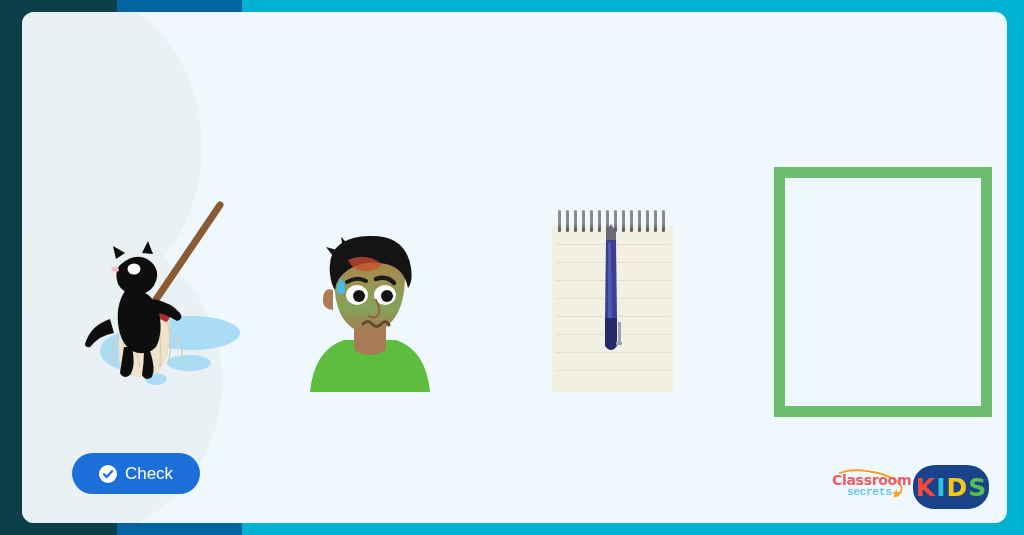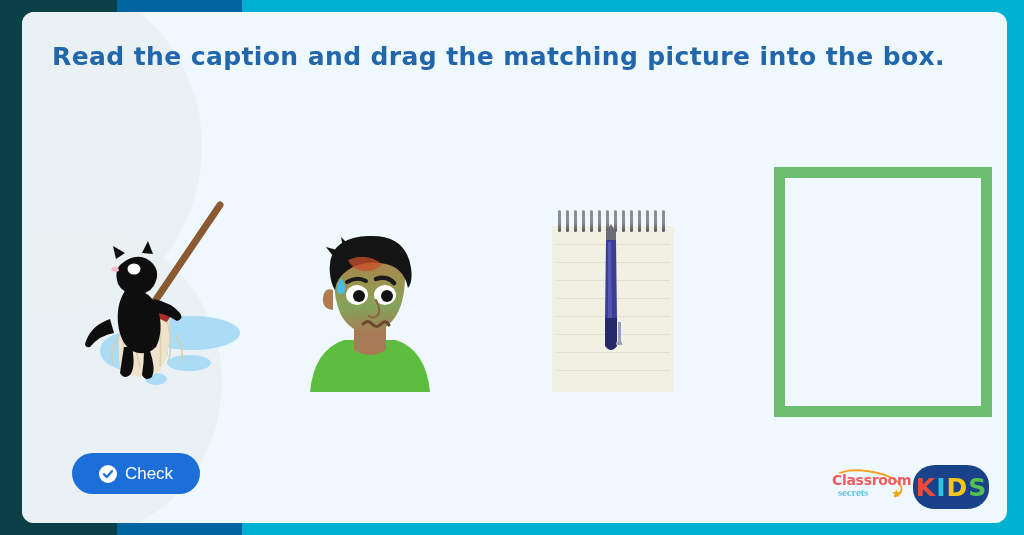--- a/index.html
+++ b/index.html
@@ -141,22 +141,22 @@
     display: flex; align-items: center; gap: 10px;
   }
   #cs-logo { position: relative; width: 72px; height: 34px; text-align: center; }
   #cs-classroom {
     position: absolute; left: 1px; top: 2px;
     font-family: "DejaVu Sans", sans-serif;
     font-size: 14px; font-weight: 700;
     color: #f05b62; letter-spacing: -.3px;
   }
   #cs-secrets {
-    position: absolute; left: 7px; top: 16px;
-    font-family: Liberation Serif, serif;
+    position: absolute; left: 16px; top: 16px;
+    font-family: Liberation Mono, monospace;
     font-size: 11px; font-weight: 700;
     color: #63c8e8; letter-spacing: -.2px;
   }
   #cs-swoosh {
     position: absolute; left: 0; top: 0;
     width: 72px; height: 30px;
     border: 2px solid #f8a01c;
     border-radius: 50%;
     border-left-color: transparent;
     border-bottom-color: transparent;
@@ -185,21 +185,20 @@
 
   <div class="band" id="band-dark"></div>
   <div class="band" id="band-blue"></div>
   <div class="band" id="band-cyan"></div>
 
   <div id="card">
 
     <div id="watermark-a"></div>
     <div id="watermark-b"></div>
 
-    <div id="instruction">Read the caption and drag the matching picture into the box.</div>
 
 
     <div class="slot" id="slot-cat">
       <svg viewBox="0 0 180 210" width="180" height="210">
 
         <ellipse cx="120" cy="146" rx="48" ry="17" fill="#aadcf6"></ellipse>
         <ellipse cx="62" cy="164" rx="34" ry="20" fill="#aadcf6"></ellipse>
         <ellipse cx="117" cy="176" rx="22" ry="8" fill="#aadcf6"></ellipse>
         <ellipse cx="84" cy="192" rx="11" ry="6" fill="#aadcf6"></ellipse>
 

